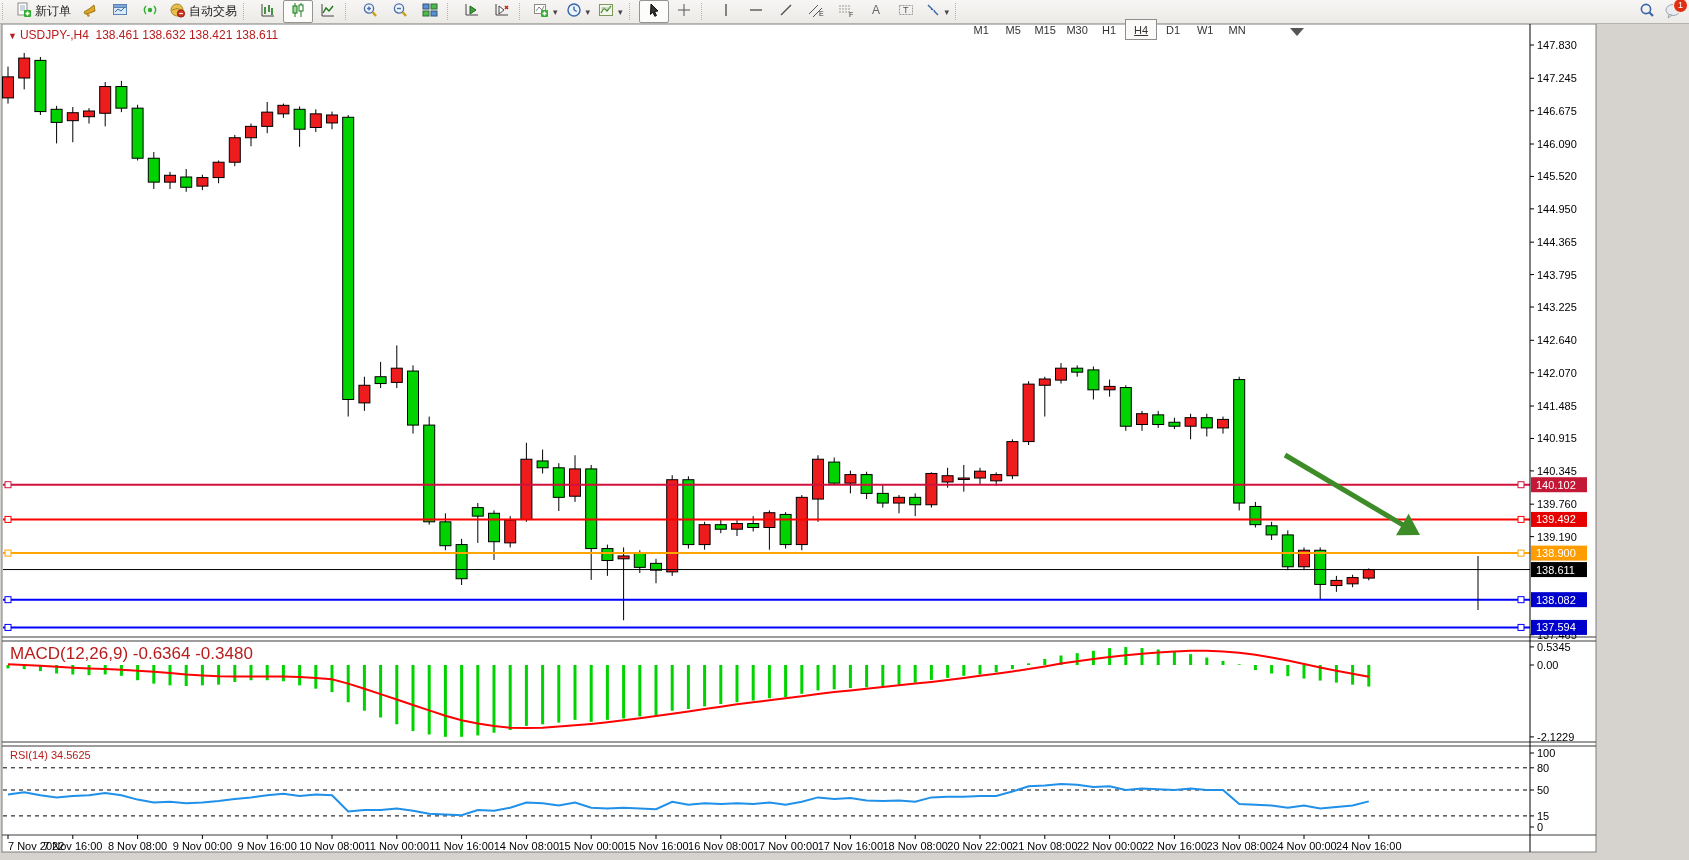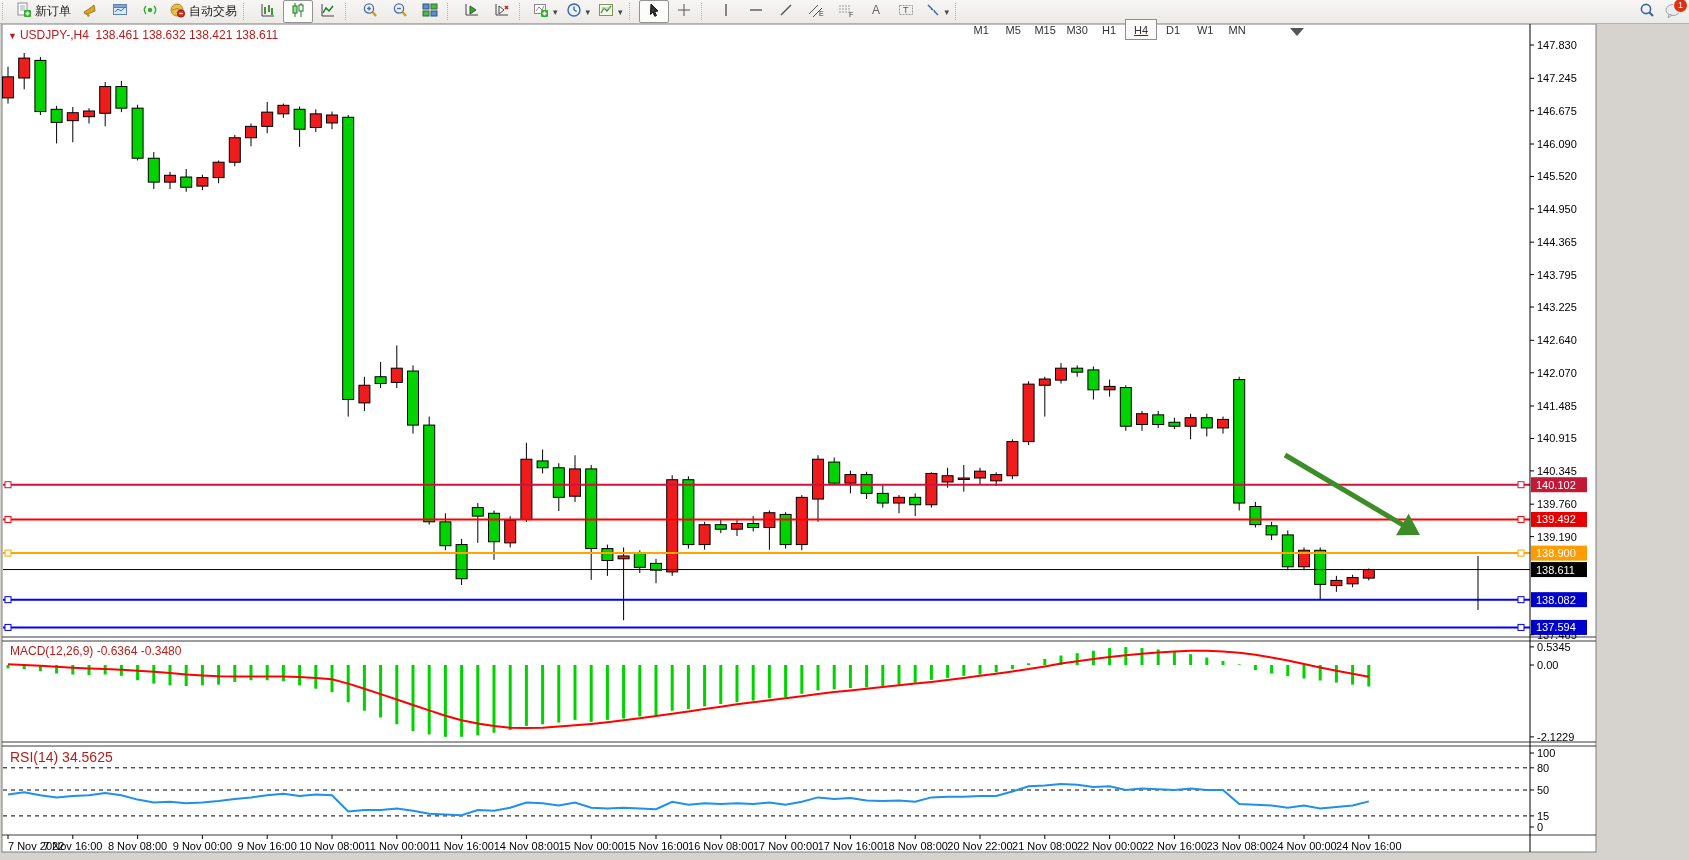--- a/index.html
+++ b/index.html
@@ -18,22 +18,22 @@
   .tf{height:19px;min-width:26px;display:flex;align-items:center;justify-content:center;
     font-size:11px;color:#333;border:1px solid transparent;padding:0 2px;}
   .tf.active{background:#fbfaf8;border:1px solid #8e8e8e;text-decoration:underline;}
   #right-icons{position:absolute;right:6px;top:0;height:23px;display:flex;align-items:center;gap:8px;}
   .badge{position:absolute;right:-5px;top:-4px;background:#e03014;color:#fff;border-radius:50%;
     width:13px;height:13px;font-size:9px;display:flex;align-items:center;justify-content:center;border:1px solid #fff;}
   
   .overlay{position:absolute;z-index:4;color:#b91c1c;white-space:nowrap;}
   #symbol-title{left:8px;top:28px;font-size:12px;}
   #symbol-title .tri{font-size:9px;margin-right:3px;}
-  #macd-label{left:10px;top:644px;font-size:12px;}
-  #rsi-label{left:10px;top:749px;font-size:14px;}
+  #macd-label{left:10px;top:644px;font-size:17px;}
+  #rsi-label{left:10px;top:749px;font-size:11px;}
   svg text{font-family:"Liberation Sans",sans-serif;}
 </style>
 </head>
 <body>
 
 <div id="toolbar">
   <div class="grip"></div>
 
   <div class="btn">
     <span>

